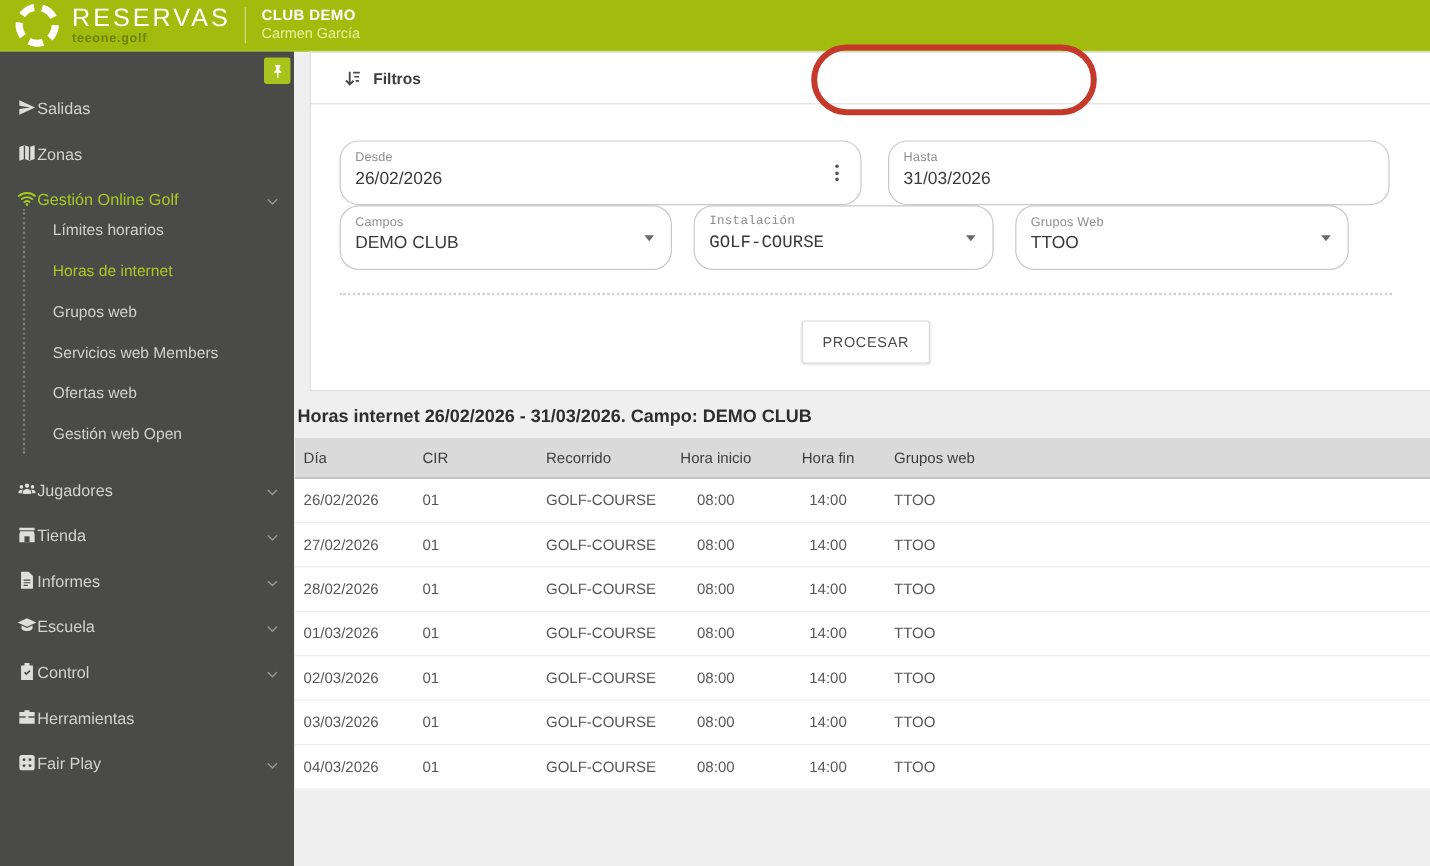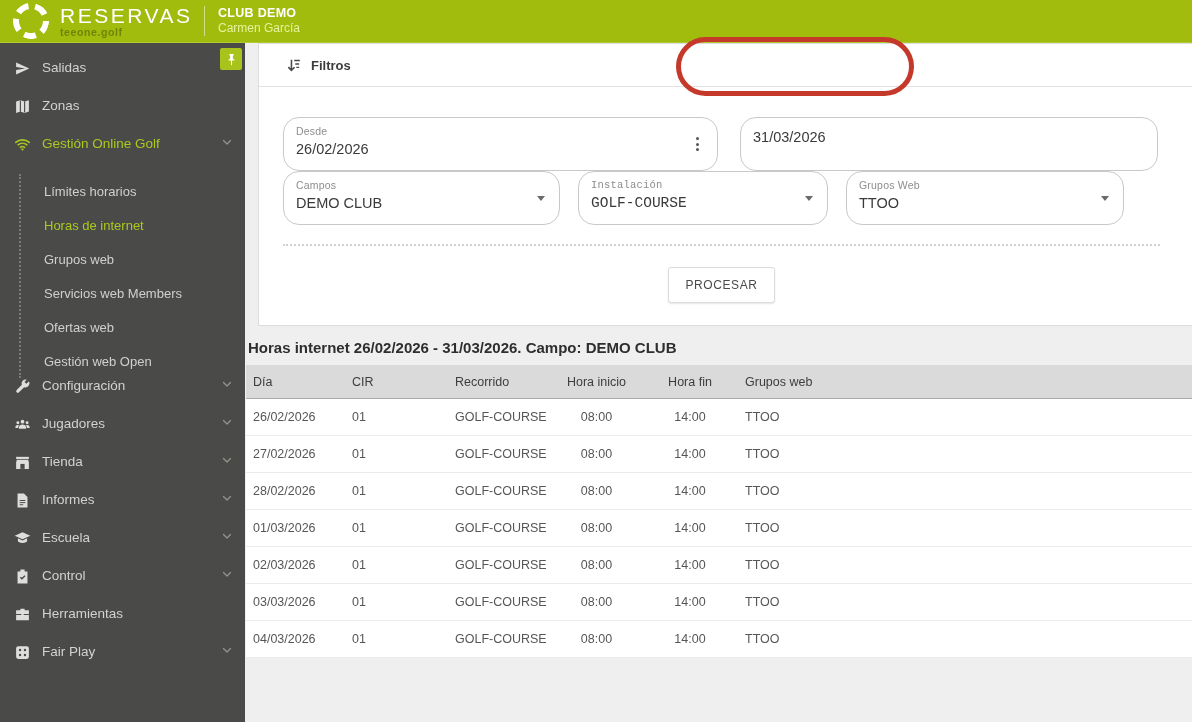--- a/index.html
+++ b/index.html
@@ -19,21 +19,21 @@
   .club-stack{display:flex;flex-direction:column;line-height:1.25;}
   .club-name{font-size:12.5px;font-weight:bold;color:#ffffff;letter-spacing:.3px;}
   .user-name{font-size:12px;color:#e6f39b;}
   
   .shell{display:flex;height:680px;}
   .sidebar{width:245px;flex:none;background:#4a4a48;position:relative;overflow:hidden;}
   .pin-btn{position:absolute;top:5px;right:3px;width:22px;height:22px;background:#a8c41c;border-radius:2px;
     display:flex;align-items:center;justify-content:center;color:#fff;}
   .pin-btn svg{width:13px;height:13px;}
   .nav{padding-top:17px;}
-  .side-item{height:38px;display:flex;align-items:flex-start;gap:11px;padding:0 12px 0 14px;color:#d2d2d0;font-size:13.5px;cursor:pointer;}
+  .side-item{height:38px;display:flex;align-items:flex-end;padding:0 12px 0 14px;color:#d2d2d0;font-size:13.5px;cursor:pointer;}
   .side-item .ic{width:17px;height:17px;flex:none;color:#dededc;}
   .side-item .ic svg{width:100%;height:100%;display:block;}
   .side-item .lb{flex:1;white-space:nowrap;}
   .chev{width:12px;height:12px;color:#96968f;flex:none;}
   .chev svg{width:100%;height:100%;display:block;}
   .side-item.active{color:#a9c920;}
   .side-item.active .ic{color:#a9c920;}
   .side-sub{margin-left:19px;border-left:2px dotted #7b7b73;}
   .side-sub-item{height:34px;display:flex;align-items:center;padding-left:23px;font-size:13px;color:#d0d0ce;white-space:nowrap;cursor:pointer;}
   .side-sub-item.active{color:#a9c920;}
@@ -136,33 +136,20 @@
         <div class="side-sub">
           <div class="side-sub-item">Límites horarios</div>
           <div class="side-sub-item active">Horas de internet</div>
           <div class="side-sub-item">Grupos web</div>
           <div class="side-sub-item">Servicios web Members</div>
           <div class="side-sub-item">Ofertas web</div>
           <div class="side-sub-item">Gestión web Open</div>
         </div>
         <div class="side-item">
           <span class="ic">
-            <svg viewBox="0 0 24 24">
-              <path fill="currentColor" d="M21.7 6.1a5.6 5.6 0 0 1-7.4 6.8L7 20.2a2.2 2.2 0 1 1-3.2-3.2l7.3-7.3A5.6 5.6 0 0 1 17.9 2.3l-3.1 3.2 2.7 2.7 3.2-3.1c.5.3.8.6 1 1z"></path>
-            </svg>
-          </span>
-          <span class="lb">Configuración</span>
-          <span class="chev">
-            <svg viewBox="0 0 24 24" fill="none" stroke="currentColor" stroke-width="2.4" stroke-linecap="round" stroke-linejoin="round">
-              <path d="M5 9l7 7 7-7"></path>
-            </svg>
-          </span>
-        </div>
-        <div class="side-item">
-          <span class="ic">
             <svg viewBox="0 0 24 24" fill="currentColor">
               <circle cx="12" cy="8" r="2.6"></circle>
               <circle cx="5.5" cy="9.5" r="2.1"></circle>
               <circle cx="18.5" cy="9.5" r="2.1"></circle>
               <path d="M12 12c2.8 0 5 1.6 5 3.6V18H7v-2.4c0-2 2.2-3.6 5-3.6z"></path>
               <path d="M5.5 12.8c-2 0-3.5 1.2-3.5 2.7V17h4v-1.4c0-1 .5-1.9 1.3-2.6a5.6 5.6 0 0 0-1.8-.2z"></path>
               <path d="M18.5 12.8c2 0 3.5 1.2 3.5 2.7V17h-4v-1.4c0-1-.5-1.9-1.3-2.6.6-.2 1.2-.2 1.8-.2z"></path>
             </svg>
           </span>
           <span class="lb">Jugadores</span>
@@ -276,20 +263,21 @@
           <div class="fld w-desde">
             <div class="lbl">Desde</div>
             <div class="val">26/02/2026</div>
             <span class="kebab">
                 <i></i>
                 <i></i>
                 <i></i>
               </span>
           </div>
           <div class="fld w-hasta">
+            <div class="lbl">Hasta</div>
             <div class="val">31/03/2026</div>
           </div>
         </div>
         <div class="frow2">
           <div class="fld w-campos">
             <div class="lbl">Campos</div>
             <div class="val">DEMO CLUB</div>
             <span class="caret"></span>
           </div>
           <div class="fld w-inst">

